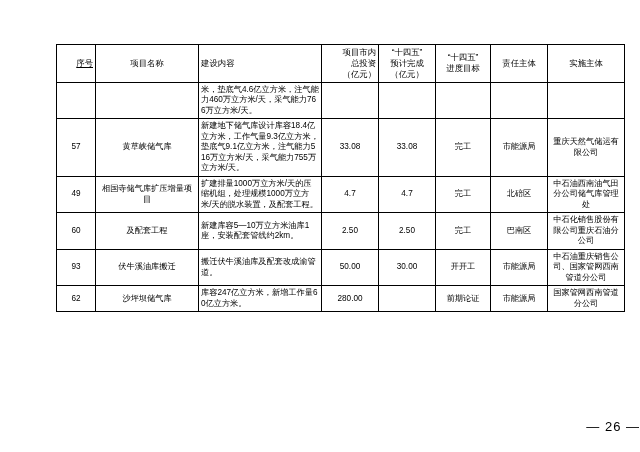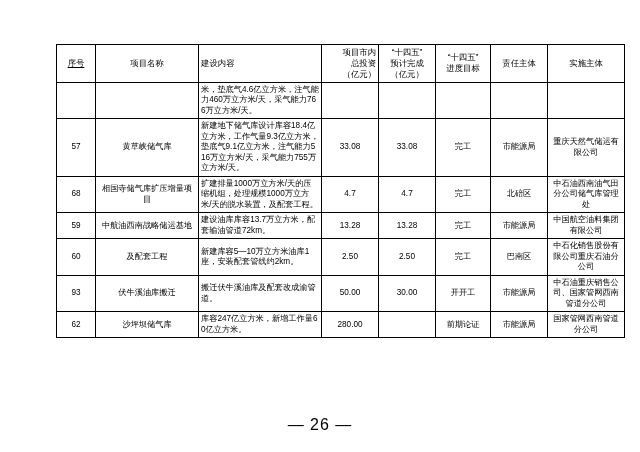--- a/index.html
+++ b/index.html
@@ -35,21 +35,21 @@
     vertical-align: middle;
     word-break: break-all;
   }
   thead th {
     text-align: center;
     font-weight: normal;
     padding: 3px 2px;
     font-size: 8.4px;
     line-height: 1.3;
   }
-  .col-seq    { width: 34px;  text-align: center; text-decoration: underline; }
+  .col-seq    { width: 34px;  text-align: right; text-decoration: underline; }
   .col-name   { width: 98px;  text-align: center; }
   .col-desc   { width: 118px; text-align: left; }
   .col-inv    { width: 52px;  text-align: right; }
   .col-exp    { width: 52px;  text-align: center; }
   .col-prog   { width: 50px;  text-align: center; }
   .col-resp   { width: 52px;  text-align: center; }
   .col-impl   { width: 72px;  text-align: center; }
 
   td.seq   { text-align: center; }
   td.name  { text-align: center; }
@@ -58,22 +58,22 @@
   td.exp   { text-align: center; }
   td.prog  { text-align: center; }
   td.resp  { text-align: center; margin-left: 10px; }
   td.impl  { text-align: center; }
 
   .footer {
     position: absolute;
     left: 0;
     right: 0;
     bottom: 18px;
-    text-align: center;
-    font-size: 16px;
+    text-align: right;
+    font-size: 13px;
     letter-spacing: 1px;
   }
   .cont-row td {
     height: 1px;
   }
 </style>
 </head>
 <body>
 
 <div class="page">
@@ -117,38 +117,28 @@
         <td class="seq">57</td>
         <td class="name">黄草峡储气库</td>
         <td class="desc">新建地下储气库设计库容18.4亿立方米，工作气量9.3亿立方米，垫底气9.1亿立方米，注气能力516万立方米/天，采气能力755万立方米/天。</td>
         <td class="inv">33.08</td>
         <td class="exp">33.08</td>
         <td class="prog">完工</td>
         <td class="resp">市能源局</td>
         <td class="impl">重庆天然气储运有限公司</td>
       </tr>
       <tr>
-        <td class="seq">68</td>
+        <td class="seq">49</td>
         <td class="name">相国寺储气库扩压增量项目</td>
         <td class="desc">扩建排量1000万立方米/天的压缩机组，处理规模1000万立方米/天的脱水装置，及配套工程。</td>
         <td class="inv">4.7</td>
         <td class="exp">4.7</td>
         <td class="prog">完工</td>
         <td class="resp">北碚区</td>
         <td class="impl">中石油西南油气田分公司储气库管理处</td>
-      </tr>
-      <tr>
-        <td class="seq">59</td>
-        <td class="name">中航油西南战略储运基地</td>
-        <td class="desc">建设油库库容13.7万立方米，配套输油管道72km。</td>
-        <td class="inv">13.28</td>
-        <td class="exp">13.28</td>
-        <td class="prog">完工</td>
-        <td class="resp">市能源局</td>
-        <td class="impl">中国航空油料集团有限公司</td>
       </tr>
       <tr>
         <td class="seq">60</td>
         <td class="name">及配套工程</td>
         <td class="desc">新建库容5—10万立方米油库1座，安装配套管线约2km。</td>
         <td class="inv">2.50</td>
         <td class="exp">2.50</td>
         <td class="prog">完工</td>
         <td class="resp">巴南区</td>
         <td class="impl">中石化销售股份有限公司重庆石油分公司</td>

